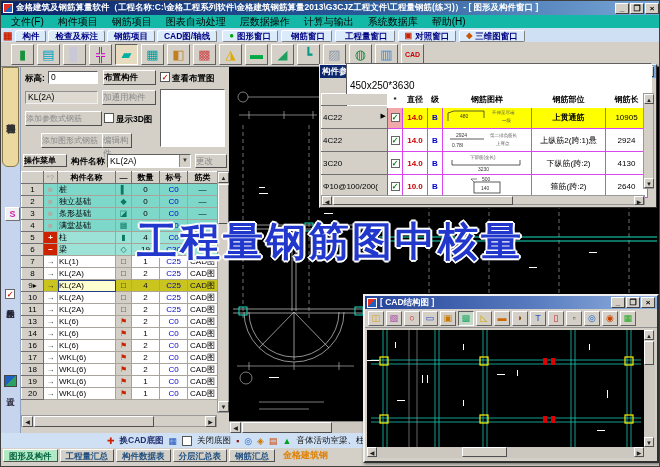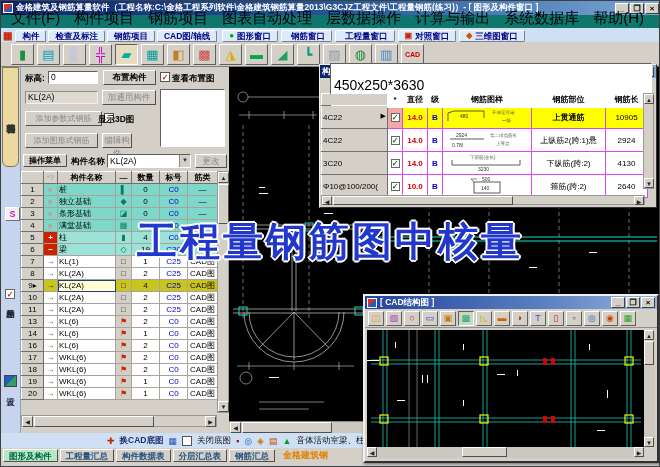--- a/index.html
+++ b/index.html
@@ -7,21 +7,21 @@
   #app{position:relative;width:660px;height:467px;background:#d4d0c8;overflow:hidden;border:1px solid #404040}
 
   
   .titlebar{position:absolute;left:0;top:0;width:660px;height:14px;background:linear-gradient(90deg,#0a246a,#2a5a9a 55%,#7aa8d8);color:#fff;font-size:8.5px;font-weight:bold;display:flex;align-items:center;gap:3px;padding:0 2px;white-space:nowrap}
   .appico{width:10px;height:10px;background:linear-gradient(135deg,#e03020 50%,#2060c0 50%);border:1px solid #fff;flex:0 0 auto}
   .ttext{overflow:hidden;text-overflow:ellipsis;flex:1}
   .wctl{display:flex;gap:1px;flex:0 0 auto}
   .wbtn3{width:14px;height:11px;background:#d4d0c8;border:1px solid;border-color:#fff #404040 #404040 #fff;font-size:8px;line-height:9px;text-align:center;color:#000}
 
   
-  .menubar{position:absolute;left:0;top:14px;width:660px;height:13px;background:#0f766e;display:flex;align-items:flex-end;font-size:15px;padding-left:3px}
+  .menubar{position:absolute;left:0;top:14px;width:660px;height:13px;background:#14b8a6;display:flex;align-items:flex-start;font-size:10px;padding-left:3px}
   .menubar .mi{padding:0 7px;white-space:nowrap}
 
   
   .tabrow{position:absolute;left:0;top:27px;width:660px;height:14px;background:#cfe0f5;display:flex;align-items:flex-end;gap:2px;padding:1px 0 0 2px;font-size:8.5px;font-weight:bold;color:#000080;white-space:nowrap}
   .tab,.wb{border:1px solid;border-color:#fff #808080 #808080 #fff;background:#dcebfc;padding:0 6px;height:12px;line-height:11px;border-radius:3px 3px 0 0}
   .wb{border-radius:2px;display:flex;align-items:center;gap:3px;margin-left:3px}
   .wbico{font-size:8px;line-height:8px}
   .tr-ico{font-size:10px;color:#cc2200;line-height:12px;margin-right:1px}
 
   
@@ -36,21 +36,21 @@
   .vletter{position:absolute;left:2px;width:15px;height:14px;background:#f0f0f0;border:1px solid;border-color:#fff #707070 #707070 #fff;font-size:9px;font-weight:bold;text-align:center;line-height:12px}
   .vlab{position:absolute;left:4px;writing-mode:vertical-rl;font-size:8.5px;color:#223}
   .vcb{position:absolute;left:4px;width:10px;height:10px;background:#fff;border:1px solid #666;font-size:8px;line-height:9px;text-align:center;color:#cc2200;font-weight:bold}
   .vico{position:absolute;left:3px;width:13px;height:12px;background:linear-gradient(135deg,#2060c0 50%,#30a060 50%);border:1px solid #444}
 
   
   .leftpanel{position:absolute;left:20px;top:66px;width:208px;height:366px;background:#d4d0c8}
   .lbl{position:absolute;font-size:8.5px;font-weight:bold;color:#000}
   .inp{position:absolute;background:#fff;border:1px solid;border-color:#606060 #fff #fff #606060;font-size:8.5px;padding:0 2px;line-height:11px}
   .flat{position:absolute;background:#dedad2;border:1px solid;border-color:#909090 #f0f0f0 #f0f0f0 #909090;font-size:8.5px;padding:0 2px;line-height:11px}
-  .btn{position:absolute;background:#d4d0c8;border:1px solid;border-color:#fff #505050 #505050 #fff;font-size:8.5px;font-weight:bold;text-align:center}
+  .btn{position:absolute;background:#d4d0c8;border:1px solid;border-color:#fff #505050 #505050 #fff;font-size:8.5px;font-weight:bold;text-align:left}
   .btn.dis{color:#8a8a8a;font-weight:normal}
   .cbx{position:absolute;width:10px;height:10px;background:#fff;border:1px solid #555;font-size:8px;line-height:9px;text-align:center;font-weight:bold}
   .cbx.red{color:#cc2200}
   .listbox{position:absolute;background:#fff;border:1px solid;border-color:#606060 #fff #fff #606060}
   .dd{position:absolute;background:#fff;border:1px solid;border-color:#606060 #fff #fff #606060;font-size:8.5px;line-height:12px;padding:0 2px}
   .dd .ddb{position:absolute;right:0;top:0;width:11px;height:100%;background:#d4d0c8;border-left:1px solid #888;font-size:6px;text-align:center;line-height:11px;color:#333}
 
   
   .ltable{position:absolute;left:0;top:104px;border-collapse:collapse;table-layout:fixed}
   .ltable td,.ltable th{border:1px solid #a8a49c;font-size:8px;height:11.45px;padding:0 1px;overflow:hidden;white-space:nowrap}
@@ -85,21 +85,21 @@
   .watermark{position:absolute;left:136px;top:213px;width:420px;z-index:5;font-family:"DejaVu Serif",serif;font-size:40px;font-weight:bold;color:#2238cc;letter-spacing:3px;white-space:nowrap;text-shadow:-2px 0 #fff,2px 0 #fff,0 -2px #fff,0 2px #fff,-1px -1px #fff,1px 1px #fff,1px -1px #fff,-1px 1px #fff}
 
   
   .rebarwin{position:absolute;left:318px;top:63px;width:338px;height:144px;background:#d4d0c8;border:1px solid;border-color:#f0f0f0 #303030 #303030 #f0f0f0;z-index:6;box-shadow:1px 1px 2px rgba(0,0,0,.5)}
   .rwtitle{height:13px;background:linear-gradient(90deg,#0a246a,#3a6ea5 60%,#7aa8d8);color:#fff;font-size:8.5px;font-weight:bold;display:flex;align-items:center;padding:0 2px;gap:3px}
   .rwtitle .ttext{flex:1}
   .rwradio{height:15px;display:flex;align-items:center;font-size:8.5px;gap:4px;padding:0 4px}
   .radio-item{display:flex;align-items:center;gap:2px}
   .rd{width:8px;height:8px;border-radius:50%;background:#fff;border:1px solid #555;position:relative}
   .radio-item.on .rd::after{content:'';position:absolute;left:2px;top:2px;width:4px;height:4px;border-radius:50%;background:#000}
-  .sizefield{margin-left:6px;flex:1;background:#fff;border:1px solid;border-color:#606060 #fff #fff #606060;font-size:14px;line-height:11px;padding:16px 3px}
+  .sizefield{margin-left:22px;flex:1;background:#fff;border:1px solid;border-color:#606060 #fff #fff #606060;font-size:10px;line-height:11px;padding:16px 3px}
   .rtable{border-collapse:collapse;table-layout:fixed;margin-left:1px}
   .rtable th{background:#d4d0c8;border:1px solid;border-color:#fff #707070 #707070 #fff;font-size:8px;height:12px;padding:0}
   .rtable td{border:1px solid #d946ef;font-size:8px;height:21px;padding:0 1px;overflow:hidden;white-space:nowrap;background:#fff}
   .r-name{width:66px;background:#d4d0c8 !important;border-color:#fff #707070 #707070 #fff !important;position:relative}
   .r-chk{width:15px;text-align:center}
   .r-dia{width:25px;color:#cc0000;font-weight:bold;text-align:center}
   .r-grade{width:15px;color:#0000cc;font-weight:bold;text-align:center}
   .r-diag{width:88px;padding:0}
   .r-part{width:74px;text-align:center}
   .r-len{width:42px;text-align:center;font-size:8.5px}
@@ -236,23 +236,23 @@
     <span class="btn" style="left:82px;top:3px;width:53px;height:15px;line-height:13px">布置构件</span>
     <span class="cbx red" style="left:139px;top:5px">✓</span>
     <span class="lbl" style="left:151px;top:6px">查看布置图</span>
 
     <span class="flat" style="left:4px;top:24px;width:73px;height:13px">KL(2A)</span>
     <span class="btn dis" style="left:81px;top:23px;width:54px;height:15px;line-height:13px">加通用构件</span>
     <span class="listbox" style="left:139px;top:22px;width:65px;height:58px"></span>
 
     <span class="btn dis" style="left:4px;top:44px;width:77px;height:15px;line-height:13px;font-size:8px">添加参数式钢筋</span>
     <span class="cbx" style="left:83px;top:46px"></span>
-    <span class="lbl" style="left:77px;top:47px">显示3D图</span>
-
-    <span class="btn dis" style="left:4px;top:66px;width:73px;height:15px;line-height:13px;font-size:8px">添加图形式钢筋</span>
+    <span class="lbl" style="left:95px;top:47px">显示3D图</span>
+
+    <span class="btn dis" style="left:20px;top:66px;width:73px;height:15px;line-height:13px;font-size:8px">添加图形式钢筋</span>
     <span class="btn dis" style="left:81px;top:66px;width:30px;height:15px;line-height:13px">编辑构件</span>
 
     <span class="btn" style="left:2px;top:87px;width:44px;height:13px;line-height:11px;font-size:8px">操作菜单</span>
     <span class="lbl" style="left:50px;top:89px">构件名称</span>
     <span class="dd" style="left:86px;top:87px;width:84px;height:14px">
       <span>KL(2A)</span>
       <span class="ddb">▼</span>
     </span>
     <span class="btn dis" style="left:174px;top:87px;width:32px;height:14px;line-height:12px">更改</span>
 

